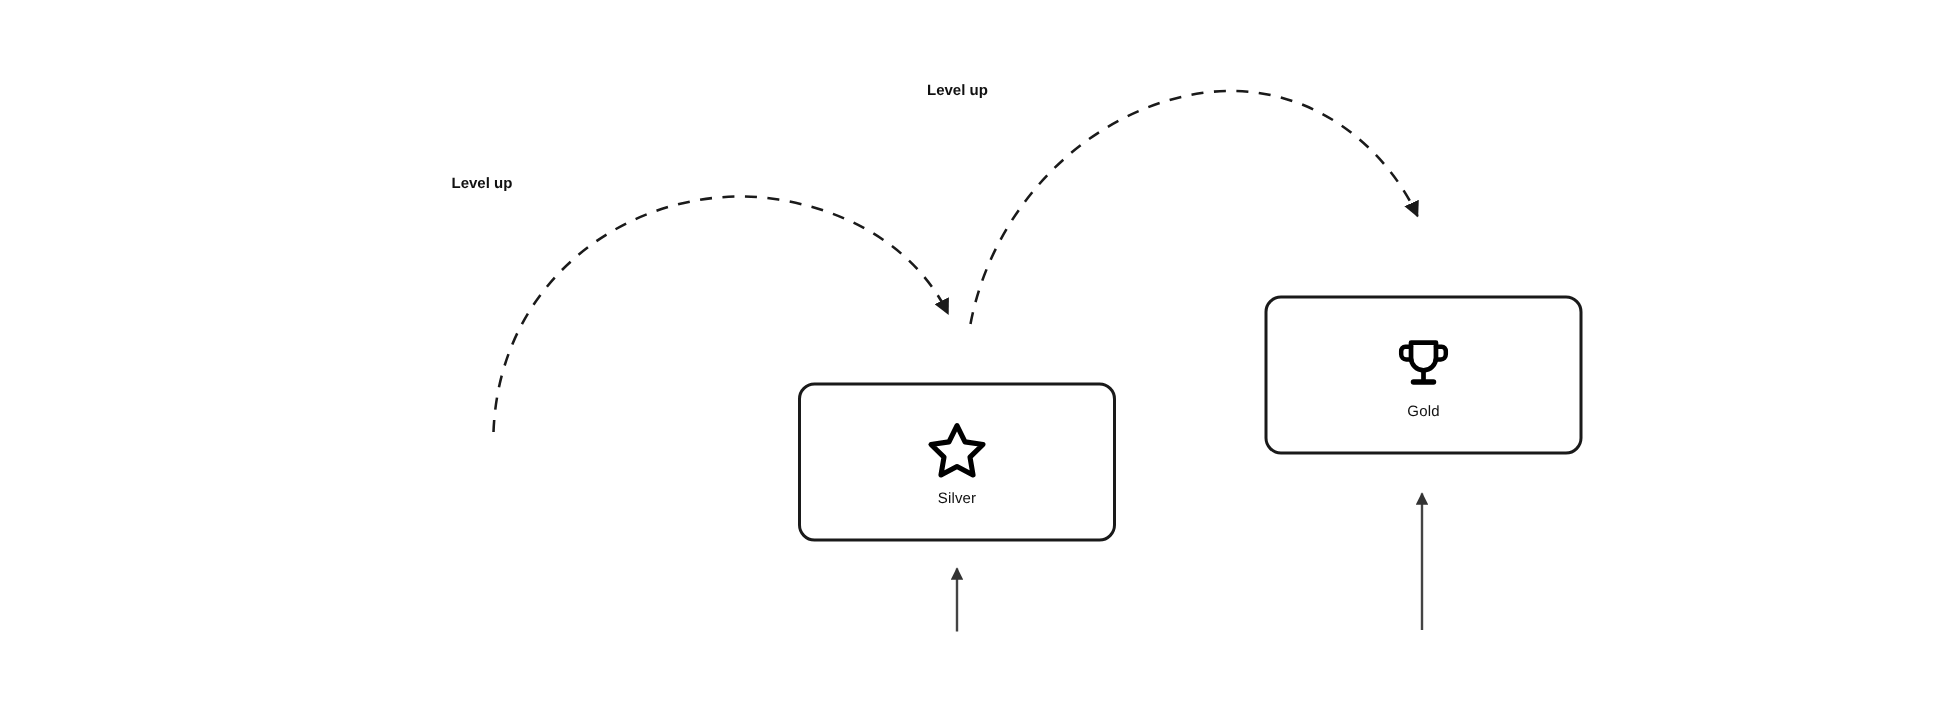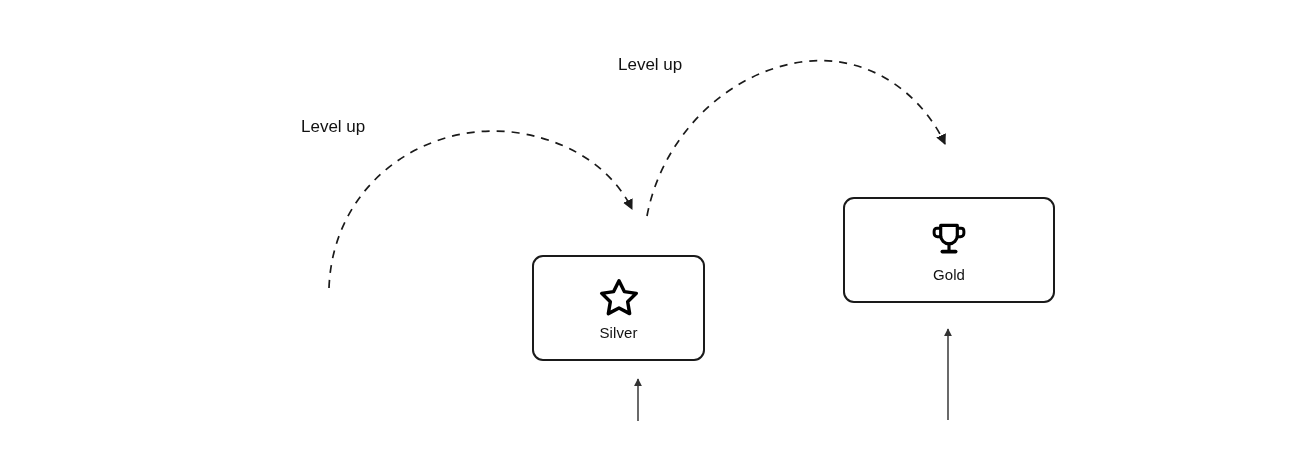--- a/index.html
+++ b/index.html
@@ -36,37 +36,37 @@
     flex-direction: column;
     align-items: center;
     justify-content: center;
   }
   .card-icon {
     display: block;
     line-height: 0;
     margin-bottom: 7px;
   }
   .card-label {
-    font-size: 15px;
+    font-size: 10px;
     color: #111111;
     letter-spacing: 0.1px;
     line-height: 1;
     font-weight: 400;
   }
   .edge-label {
     position: absolute;
-    font-size: 17px;
+    font-size: 10px;
     color: #111111;
-    font-weight: 400;
+    font-weight: 700;
     line-height: 1;
     white-space: nowrap;
   }
   
   #card-bronze { left: 222px; top: 314px; width: 213px; height: 108px; }
-  #card-silver { left: 532px; top: 255px; width: 173px; height: 106px; }
+  #card-silver { left: 532px; top: 255px; width: 212px; height: 106px; }
   #card-gold   { left: 843px; top: 197px; width: 212px; height: 106px; }
 
   #label-level-up-1 { left: 301px; top: 118px; }
   #label-level-up-2 { left: 618px; top: 56px; }
 </style>
 </head>
 <body>
 
 <div id="canvas">
 

